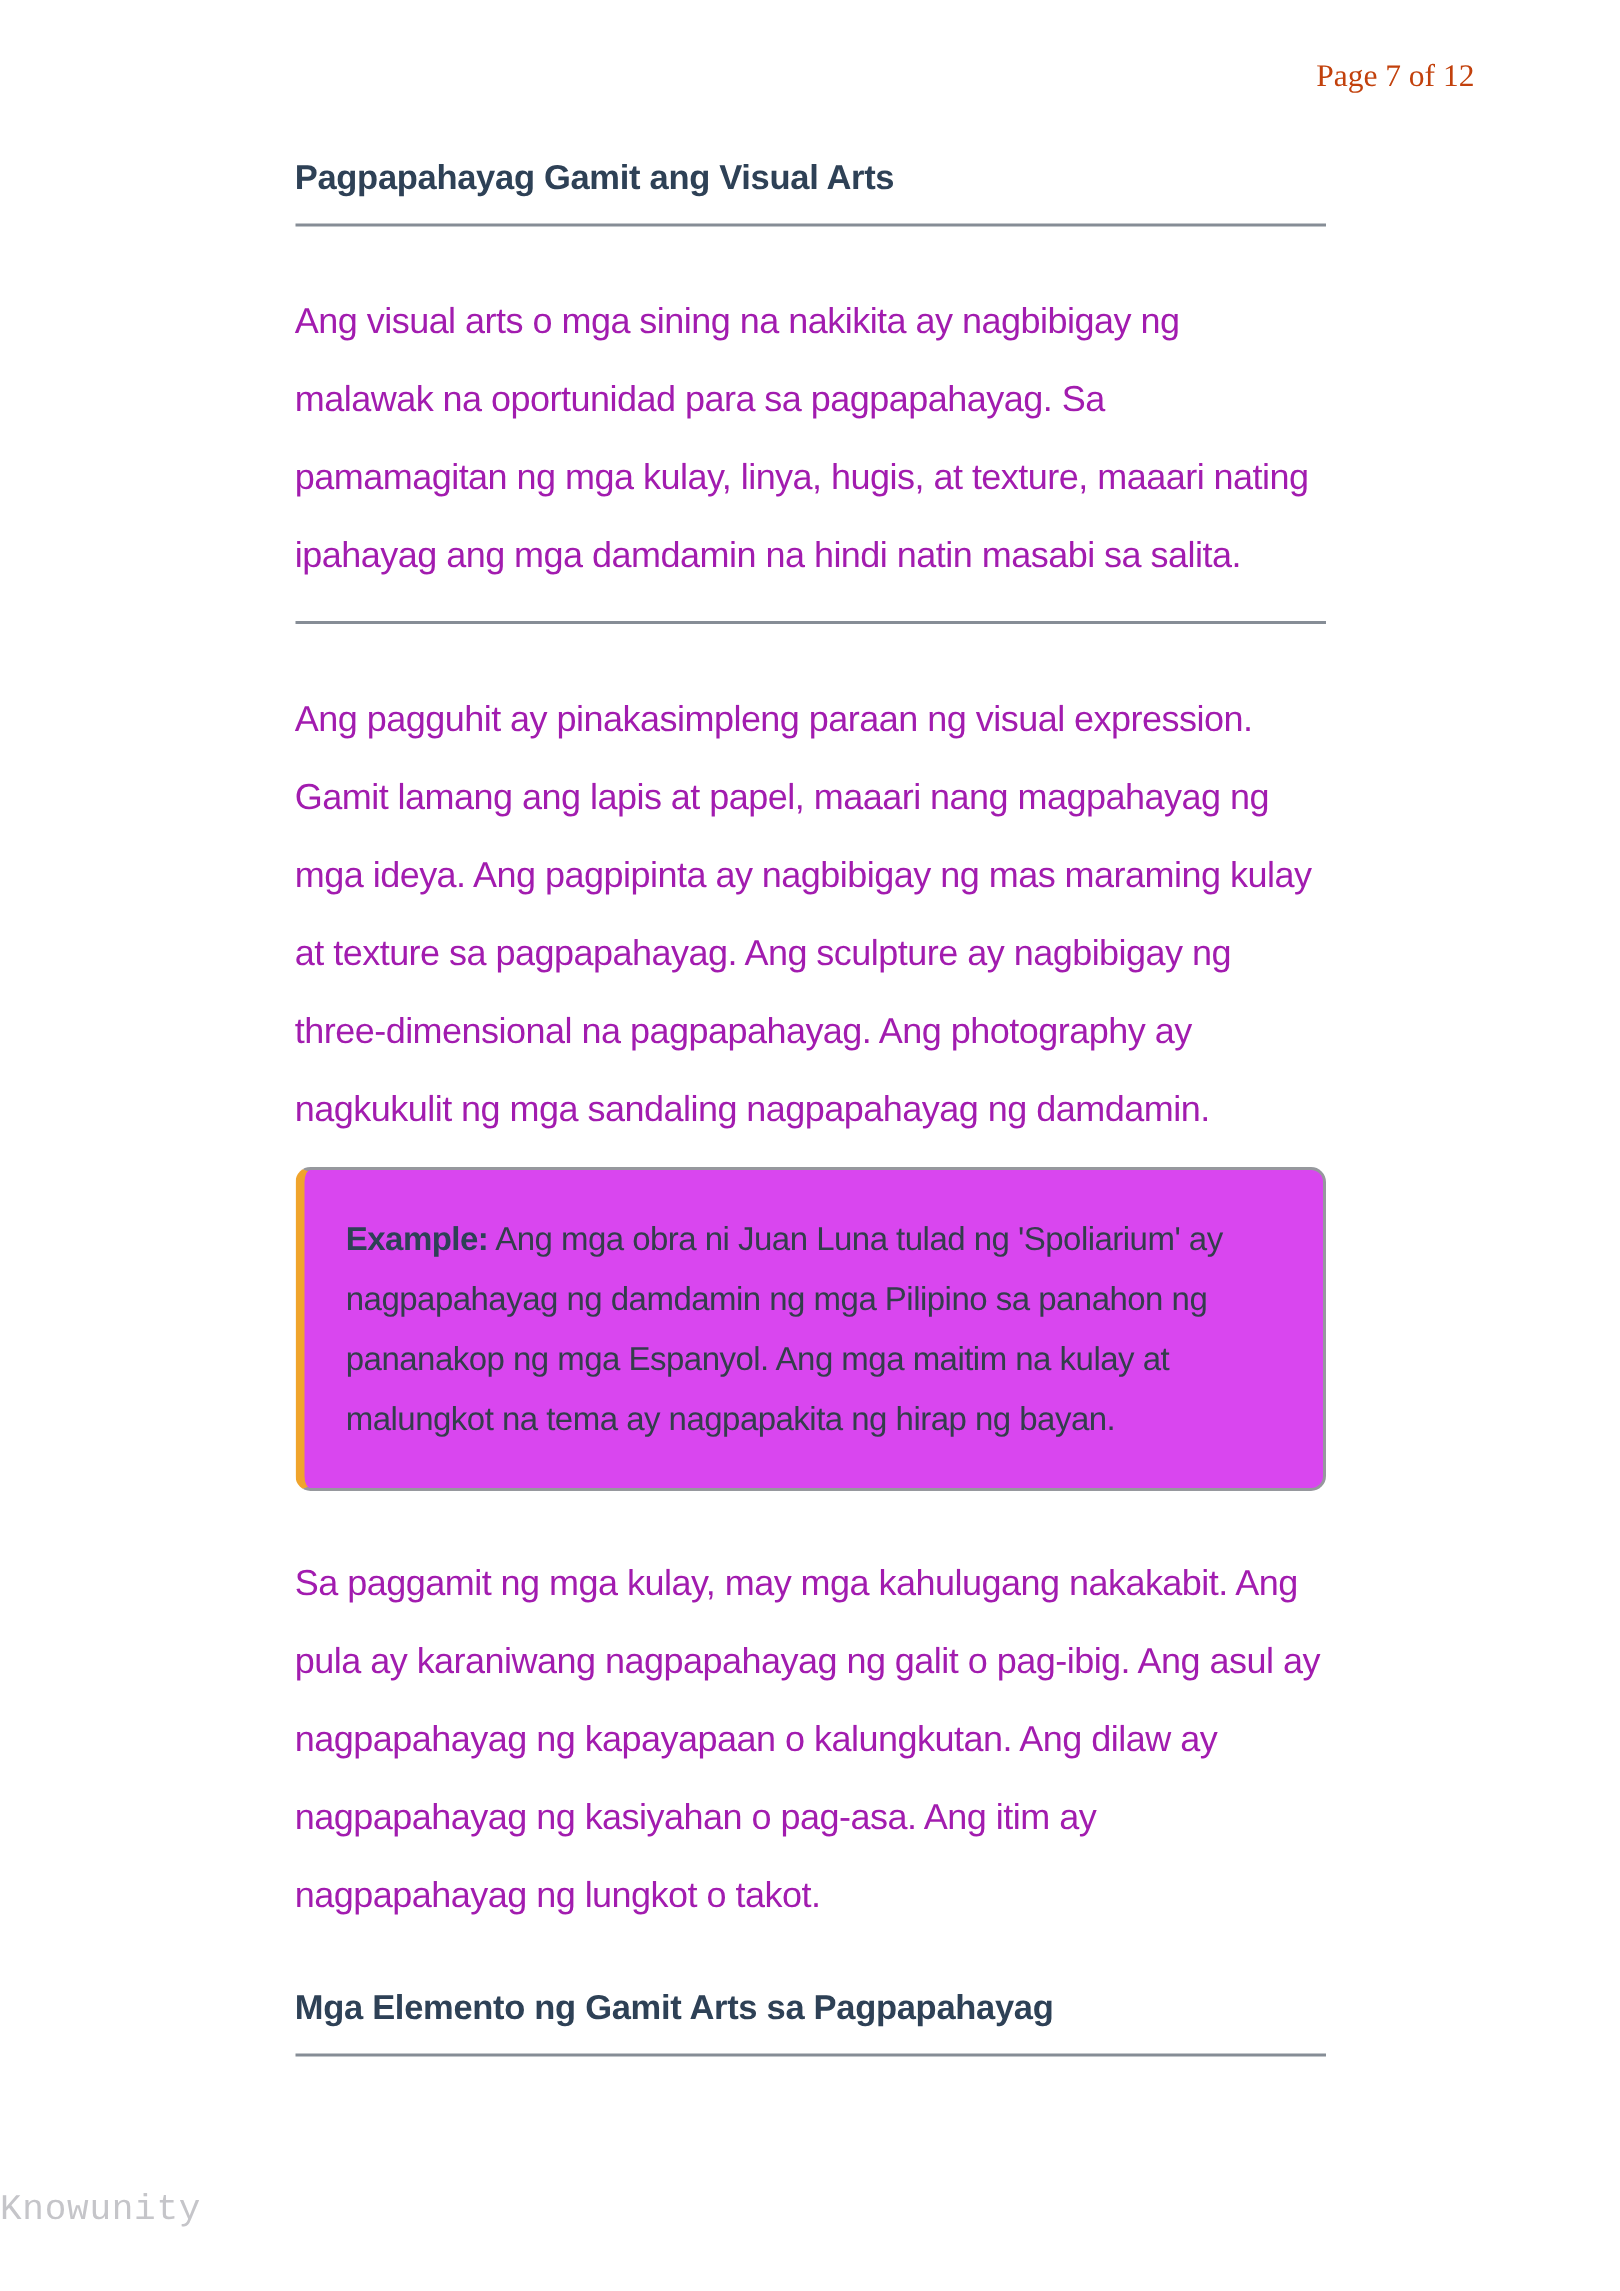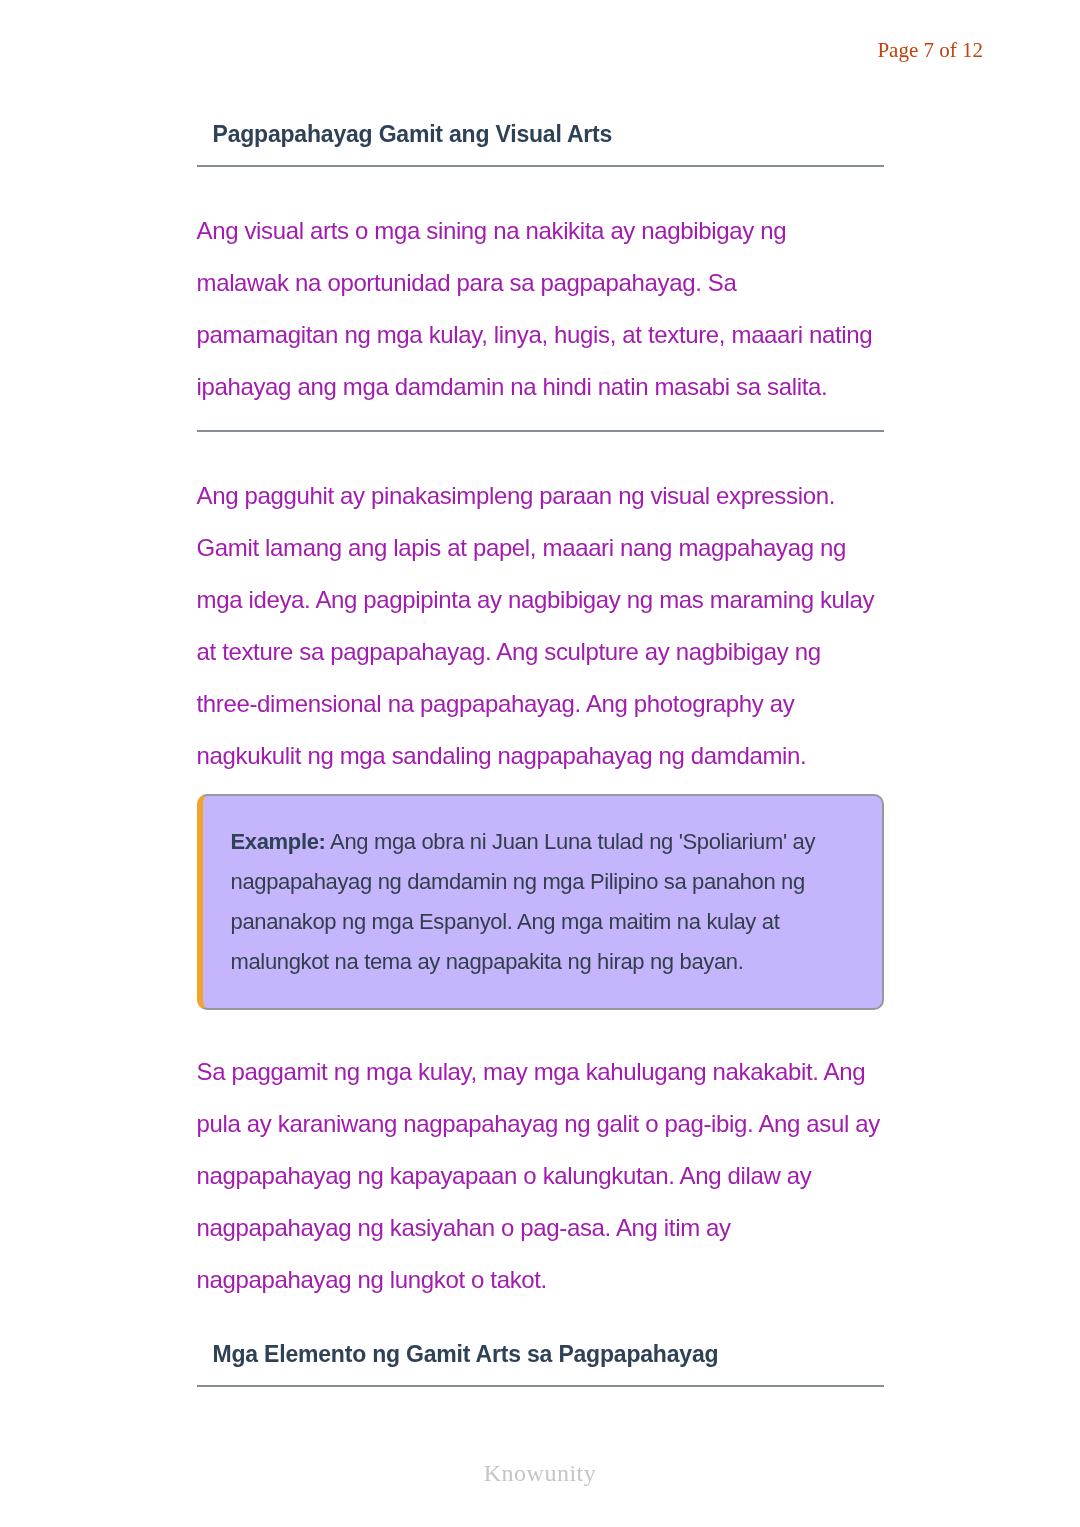--- a/index.html
+++ b/index.html
@@ -26,21 +26,21 @@
     margin: 0 auto;
     padding-top: 104px;
   }
 
   .section-heading {
     font-size: 23px;
     line-height: 28px;
     font-weight: 700;
     color: #2e4156;
     letter-spacing: -0.2px;
-    margin: 16px;
+    margin: 0;
   }
   .section-heading.spaced { margin-top: 34px; }
 
   .heading-divider {
     border: none;
     border-top: 2px solid #868d96;
     margin: 17px 0 0 0;
     height: 0;
   }
 
@@ -51,41 +51,41 @@
     letter-spacing: -0.35px;
     margin: 38px 0 0 0;
   }
 
   .example-callout {
     margin-top: 12px;
     border: 2px solid #96989d;
     border-left: 6px solid #f0a42c;
     border-radius: 10px;
     padding: 26px 30px 26px 28px;
-    background: #c4b5fd;
+    background: #d946ef;
   }
   .example-callout .example-body {
     font-size: 22px;
     line-height: 40px;
     color: #333e4b;
     letter-spacing: -0.35px;
   }
   .example-callout .example-label {
     font-weight: 700;
     color: #2e4156;
   }
   .paragraph-after-example { margin-top: 36px; }
 
   .footer-watermark {
     position: absolute;
     top: 1460px;
     left: 0;
     width: 100%;
-    text-align: center;
-    font-family: Liberation Serif, serif;
+    text-align: left;
+    font-family: Liberation Mono, monospace;
     font-size: 24px;
     color: #c5c5c9;
     letter-spacing: 0.5px;
   }
 </style>
 </head>
 <body>
 
 <div class="page-indicator">Page 7 of 12</div>
 

